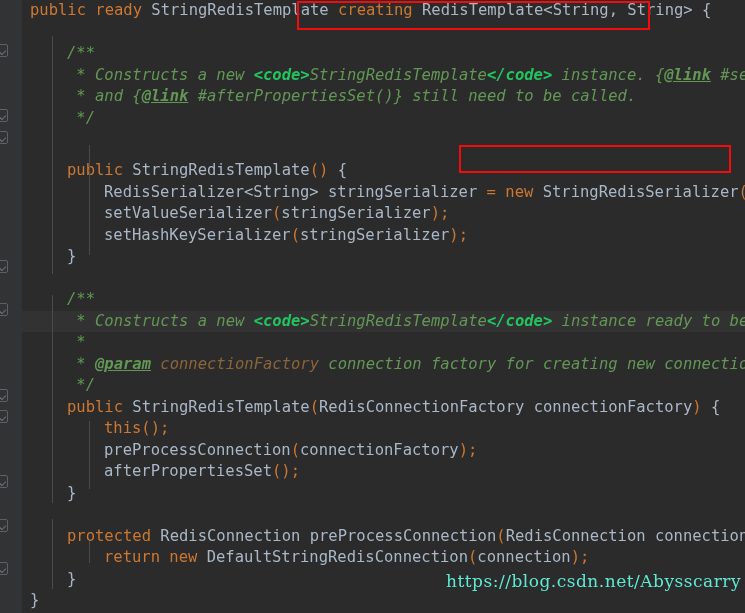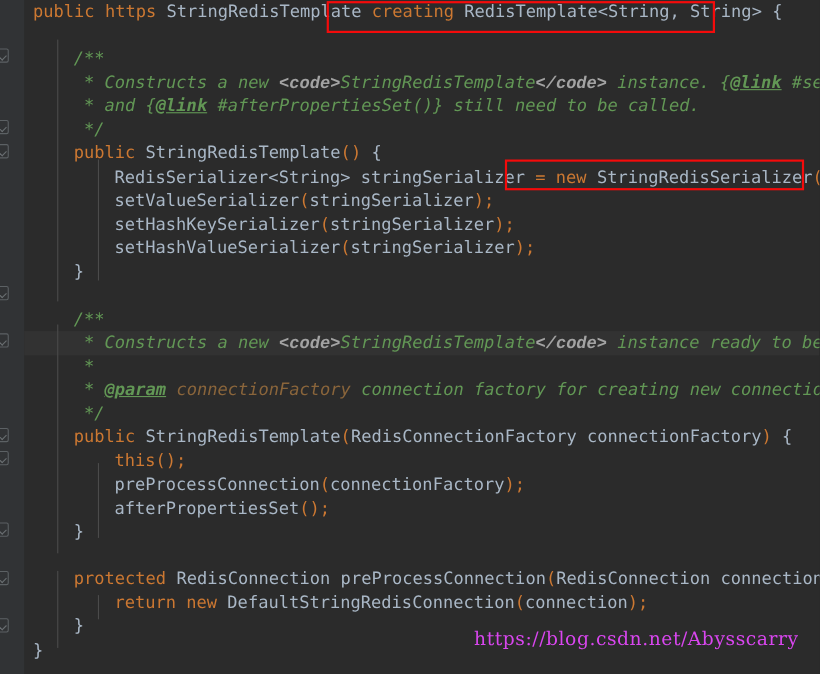--- a/index.html
+++ b/index.html
@@ -83,40 +83,40 @@
     background: #4b4b4b;
     z-index: 3;
   }
 
   
   .kw        { color: #cc7832; }          
   .ident     { color: #a9b7c6; }          
   .punc      { color: #cc7832; }          
   .brace     { color: #a9b7c6; }
   .cmt       { color: #629755; font-style: italic; }
-  .cmt-tag   { color: #a3a3a3; font-style: italic; font-weight: bold; font-family: Liberation Mono, monospace; }
+  .cmt-tag   { color: #22c55e; font-style: italic; font-weight: bold; }
   .cmt-link  { color: #629755; font-style: italic; font-weight: bold; text-decoration: underline; }
   .cmt-param { color: #8a653b; font-style: italic; }
 
   
   .annot-box {
     position: absolute;
     border: 2px solid #f40b0b;
     box-sizing: border-box;
     z-index: 5;
     pointer-events: none;
   }
 
   
   #watermark {
     position: absolute;
-    right: 19px;
+    right: 4px;
     bottom: 22px;
     z-index: 6;
-    color: #d946ef;
+    color: #5eead4;
     font-family: "DejaVu Serif", "Liberation Serif", serif;
     font-size: 17px;
     letter-spacing: 0.5px;
     white-space: nowrap;
   }
 </style>
 </head>
 <body>
 
 <div id="editor">
@@ -128,31 +128,30 @@
       <div class="fold-icon" style="top: 260px;"></div>
       <div class="fold-icon" style="top: 303px;"></div>
       <div class="fold-icon" style="top: 389px;"></div>
       <div class="fold-icon" style="top: 410px;"></div>
       <div class="fold-icon" style="top: 475px;"></div>
       <div class="fold-icon" style="top: 519px;"></div>
       <div class="fold-icon" style="top: 562px;"></div>
     </div>
 
   <div id="code">
-      <div class="line" style="padding-left: 8px;"><span class="kw">public</span><span class="ident"> </span><span class="kw">https</span><span class="ident"> </span><span class="ident">StringRedisTemplate</span><span class="ident"> </span><span class="kw">creating</span><span class="ident"> </span><span class="ident">RedisTemplate&lt;String, String&gt;</span><span class="brace"> {</span></div>
+      <div class="line" style="padding-left: 8px;"><span class="kw">public</span><span class="ident"> </span><span class="kw">ready</span><span class="ident"> </span><span class="ident">StringRedisTemplate</span><span class="ident"> </span><span class="kw">creating</span><span class="ident"> </span><span class="ident">RedisTemplate&lt;String, String&gt;</span><span class="brace"> {</span></div>
       <div class="line" style="padding-left: 8px;">&nbsp;</div>
       <div class="line" style="padding-left: 45px;"><span class="cmt">/**</span></div>
       <div class="line" style="padding-left: 45px;"><span class="cmt"> * Constructs a new </span><span class="cmt-tag">&lt;code&gt;</span><span class="cmt">StringRedisTemplate</span><span class="cmt-tag">&lt;/code&gt;</span><span class="cmt"> instance. {</span><span class="cmt-link">@link</span><span class="cmt"> #setConn</span></div>
       <div class="line" style="padding-left: 45px;"><span class="cmt"> * and {</span><span class="cmt-link">@link</span><span class="cmt"> #afterPropertiesSet()} still need to be called.</span></div>
       <div class="line" style="padding-left: 45px;"><span class="cmt"> */</span></div>
-      <div class="line" style="padding-left: 45px;"><span class="kw">public</span><span class="ident"> </span><span class="ident">StringRedisTemplate</span><span class="punc">()</span><span class="brace"> {</span></div>
+      <div class="line" style="padding-left: 45px; margin-top: 31px;"><span class="kw">public</span><span class="ident"> </span><span class="ident">StringRedisTemplate</span><span class="punc">()</span><span class="brace"> {</span></div>
       <div class="line" style="padding-left: 82px;"><span class="ident">RedisSerializer&lt;String&gt; stringSerializer </span><span class="punc">=</span><span class="ident"> </span><span class="kw">new</span><span class="ident"> </span><span class="ident">StringRedisSerializer</span><span class="punc">();</span></div>
       <div class="line" style="padding-left: 82px;"><span class="ident">setValueSerializer</span><span class="punc">(</span><span class="ident">stringSerializer</span><span class="punc">);</span></div>
       <div class="line" style="padding-left: 82px;"><span class="ident">setHashKeySerializer</span><span class="punc">(</span><span class="ident">stringSerializer</span><span class="punc">);</span></div>
-      <div class="line" style="padding-left: 82px;"><span class="ident">setHashValueSerializer</span><span class="punc">(</span><span class="ident">stringSerializer</span><span class="punc">);</span></div>
       <div class="line" style="padding-left: 45px;"><span class="brace">}</span></div>
       <div class="line" style="padding-left: 8px;">&nbsp;</div>
       <div class="line" style="padding-left: 45px;"><span class="cmt">/**</span></div>
       <div class="line hl" style="padding-left: 45px;"><span class="cmt"> * Constructs a new </span><span class="cmt-tag">&lt;code&gt;</span><span class="cmt">StringRedisTemplate</span><span class="cmt-tag">&lt;/code&gt;</span><span class="cmt"> instance ready to be used</span></div>
       <div class="line" style="padding-left: 45px;"><span class="cmt"> *</span></div>
       <div class="line" style="padding-left: 45px;"><span class="cmt"> * </span><span class="cmt-link">@param</span><span class="cmt"> </span><span class="cmt-param">connectionFactory</span><span class="cmt"> connection factory for creating new connections</span></div>
       <div class="line" style="padding-left: 45px;"><span class="cmt"> */</span></div>
       <div class="line" style="padding-left: 45px;"><span class="kw">public</span><span class="ident"> </span><span class="ident">StringRedisTemplate</span><span class="punc">(</span><span class="ident">RedisConnectionFactory connectionFactory</span><span class="punc">)</span><span class="brace"> {</span></div>
       <div class="line" style="padding-left: 82px;"><span class="kw">this</span><span class="punc">();</span></div>
       <div class="line" style="padding-left: 82px;"><span class="ident">preProcessConnection</span><span class="punc">(</span><span class="ident">connectionFactory</span><span class="punc">);</span></div>

